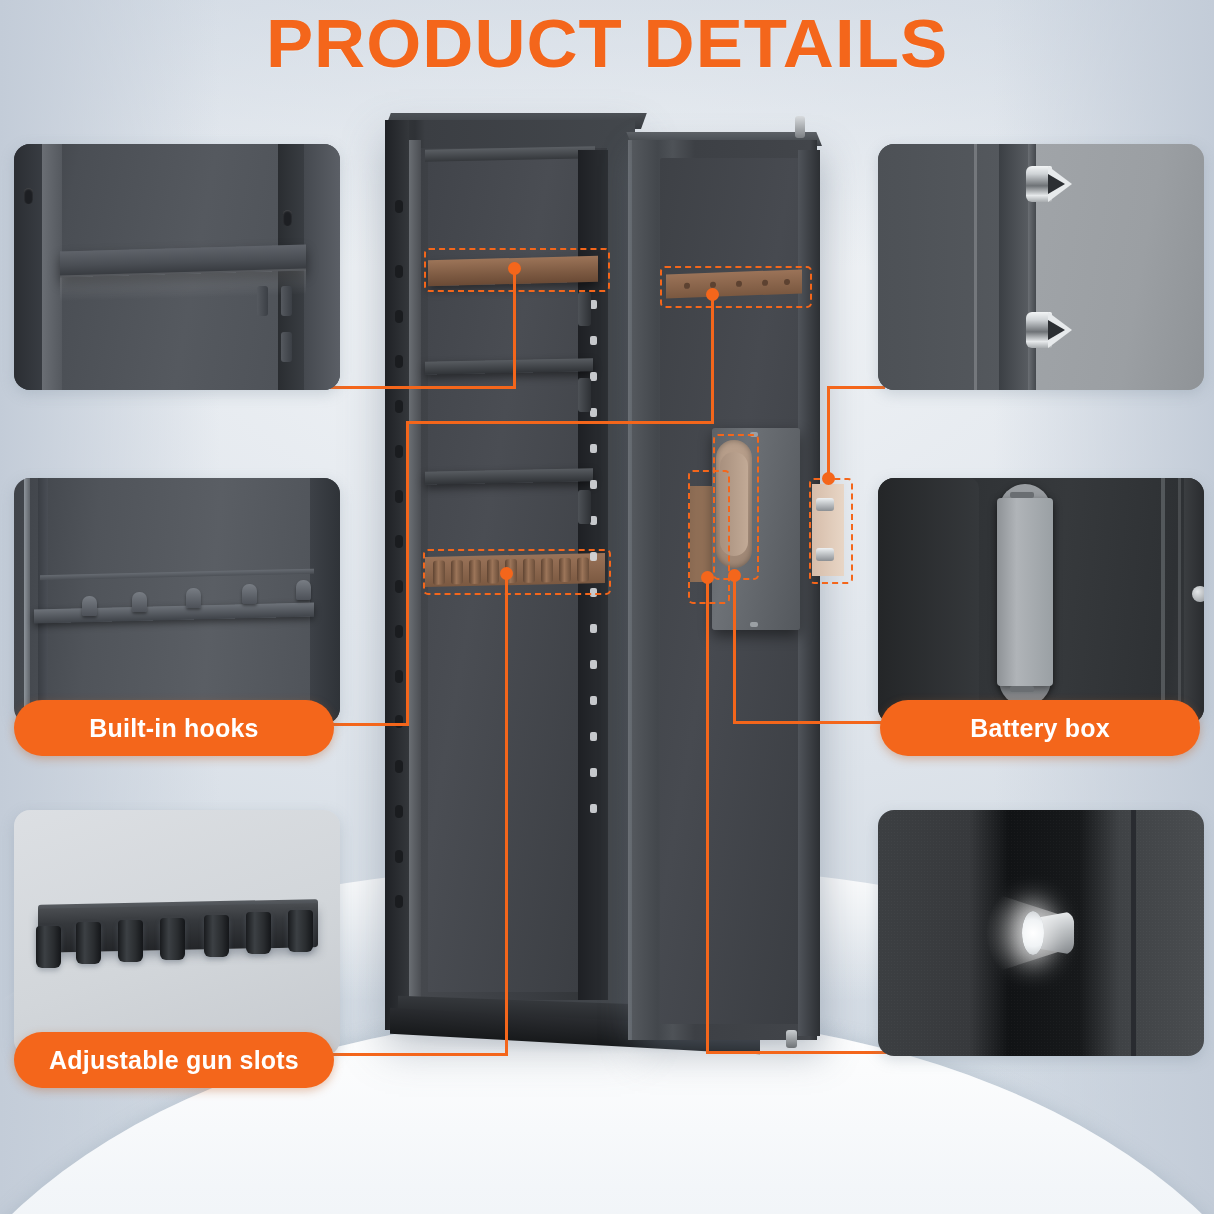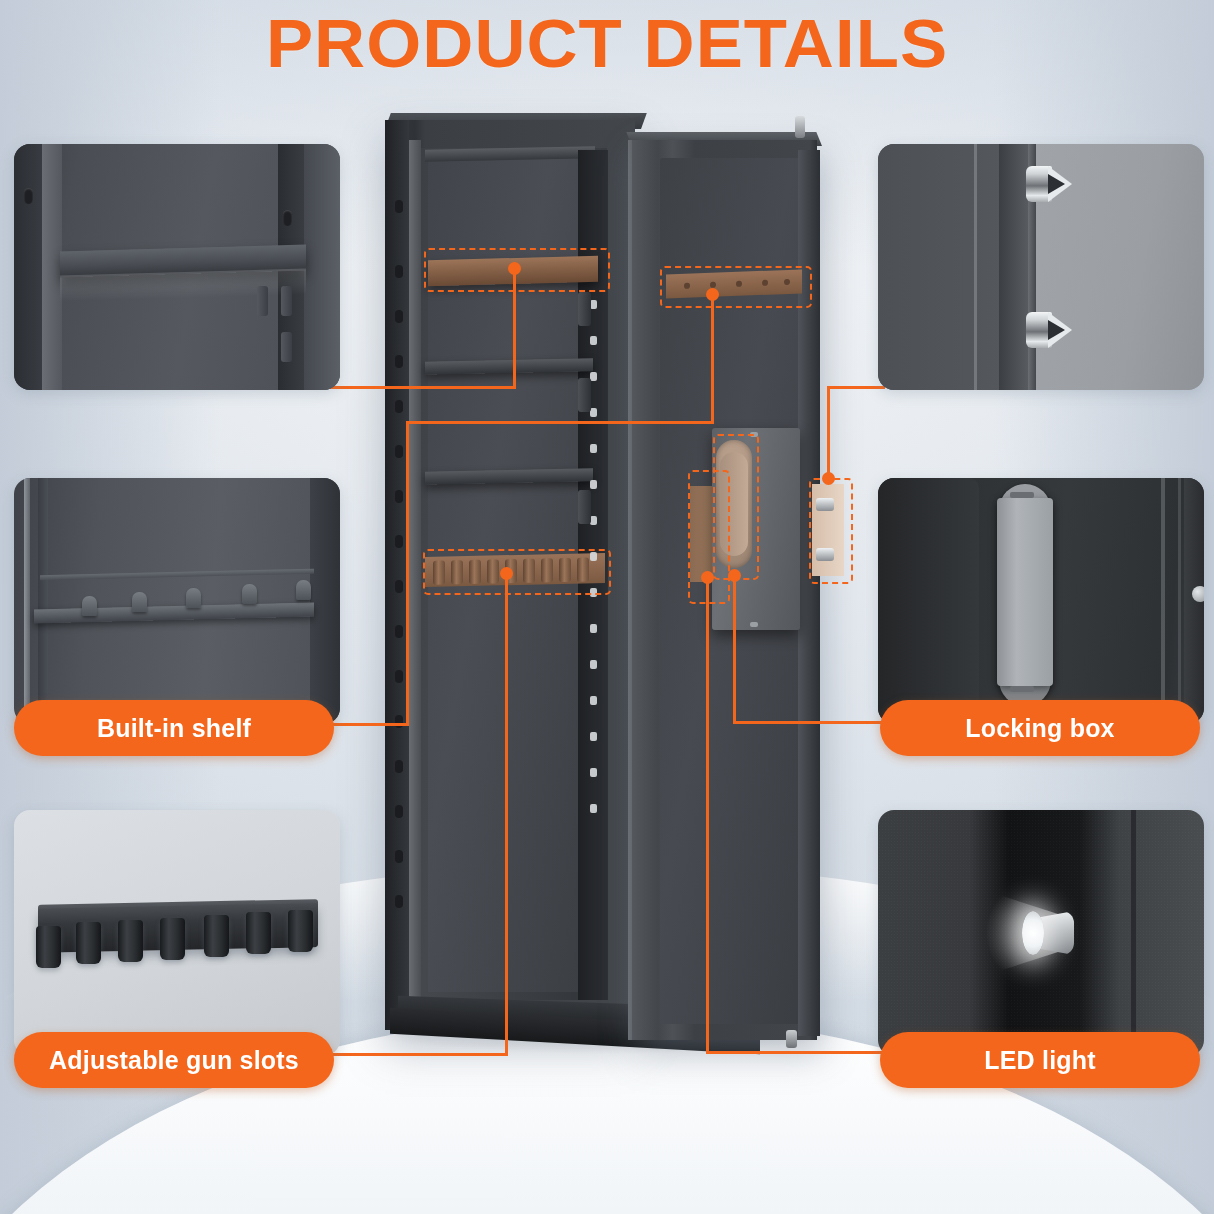--- a/index.html
+++ b/index.html
@@ -402,21 +402,21 @@
       <div class="railback"></div>
         <div class="rail"></div>
       <div class="hk" style="left:68px;top:118px;"></div>
       <div class="hk" style="left:118px;top:114px;"></div>
       <div class="hk" style="left:172px;top:110px;"></div>
       <div class="hk" style="left:228px;top:106px;"></div>
       <div class="hk" style="left:282px;top:102px;"></div>
     </div>
   </div>
   <div class="pill" style="left:14px;top:700px;width:320px;box-sizing:border-box;">
-    <span>Built-in shelf</span>
+    <span>Built-in hooks</span>
   </div>
 
   <div class="card" style="left:14px;top:810px;">
     <div class="inner slotart">
       <div class="baseTop"></div>
         <div class="base"></div>
       <div class="cyl" style="left:22px;top:116px;"></div>
       <div class="cyl" style="left:62px;top:112px;"></div>
       <div class="cyl" style="left:104px;top:110px;"></div>
       <div class="cyl" style="left:146px;top:108px;"></div>
@@ -456,29 +456,26 @@
       <div class="cover"></div>
       <div class="notch" style="left:40.5%;top:14px;"></div>
       <div class="notch" style="left:40.5%;top:208px;"></div>
       <div class="rightrail"></div>
         <div class="rightrail2"></div>
       <div class="rightpanel"></div>
       <div class="knob"></div>
     </div>
   </div>
   <div class="pill" style="left:880px;top:700px;width:320px;box-sizing:border-box;">
-    <span>Locking box</span>
+    <span>Battery box</span>
   </div>
 
   <div class="card" style="left:878px;top:810px;">
     <div class="inner ledart">
       <div class="tex"></div>
       <div class="beam"></div>
       <div class="lamp"></div>
       <div class="lens"></div>
       <div class="seamr"></div>
     </div>
   </div>
-  <div class="pill" style="left:880px;top:1032px;width:320px;box-sizing:border-box;">
-    <span>LED light</span>
-  </div>
 
 </div>
 
 </body></html>

